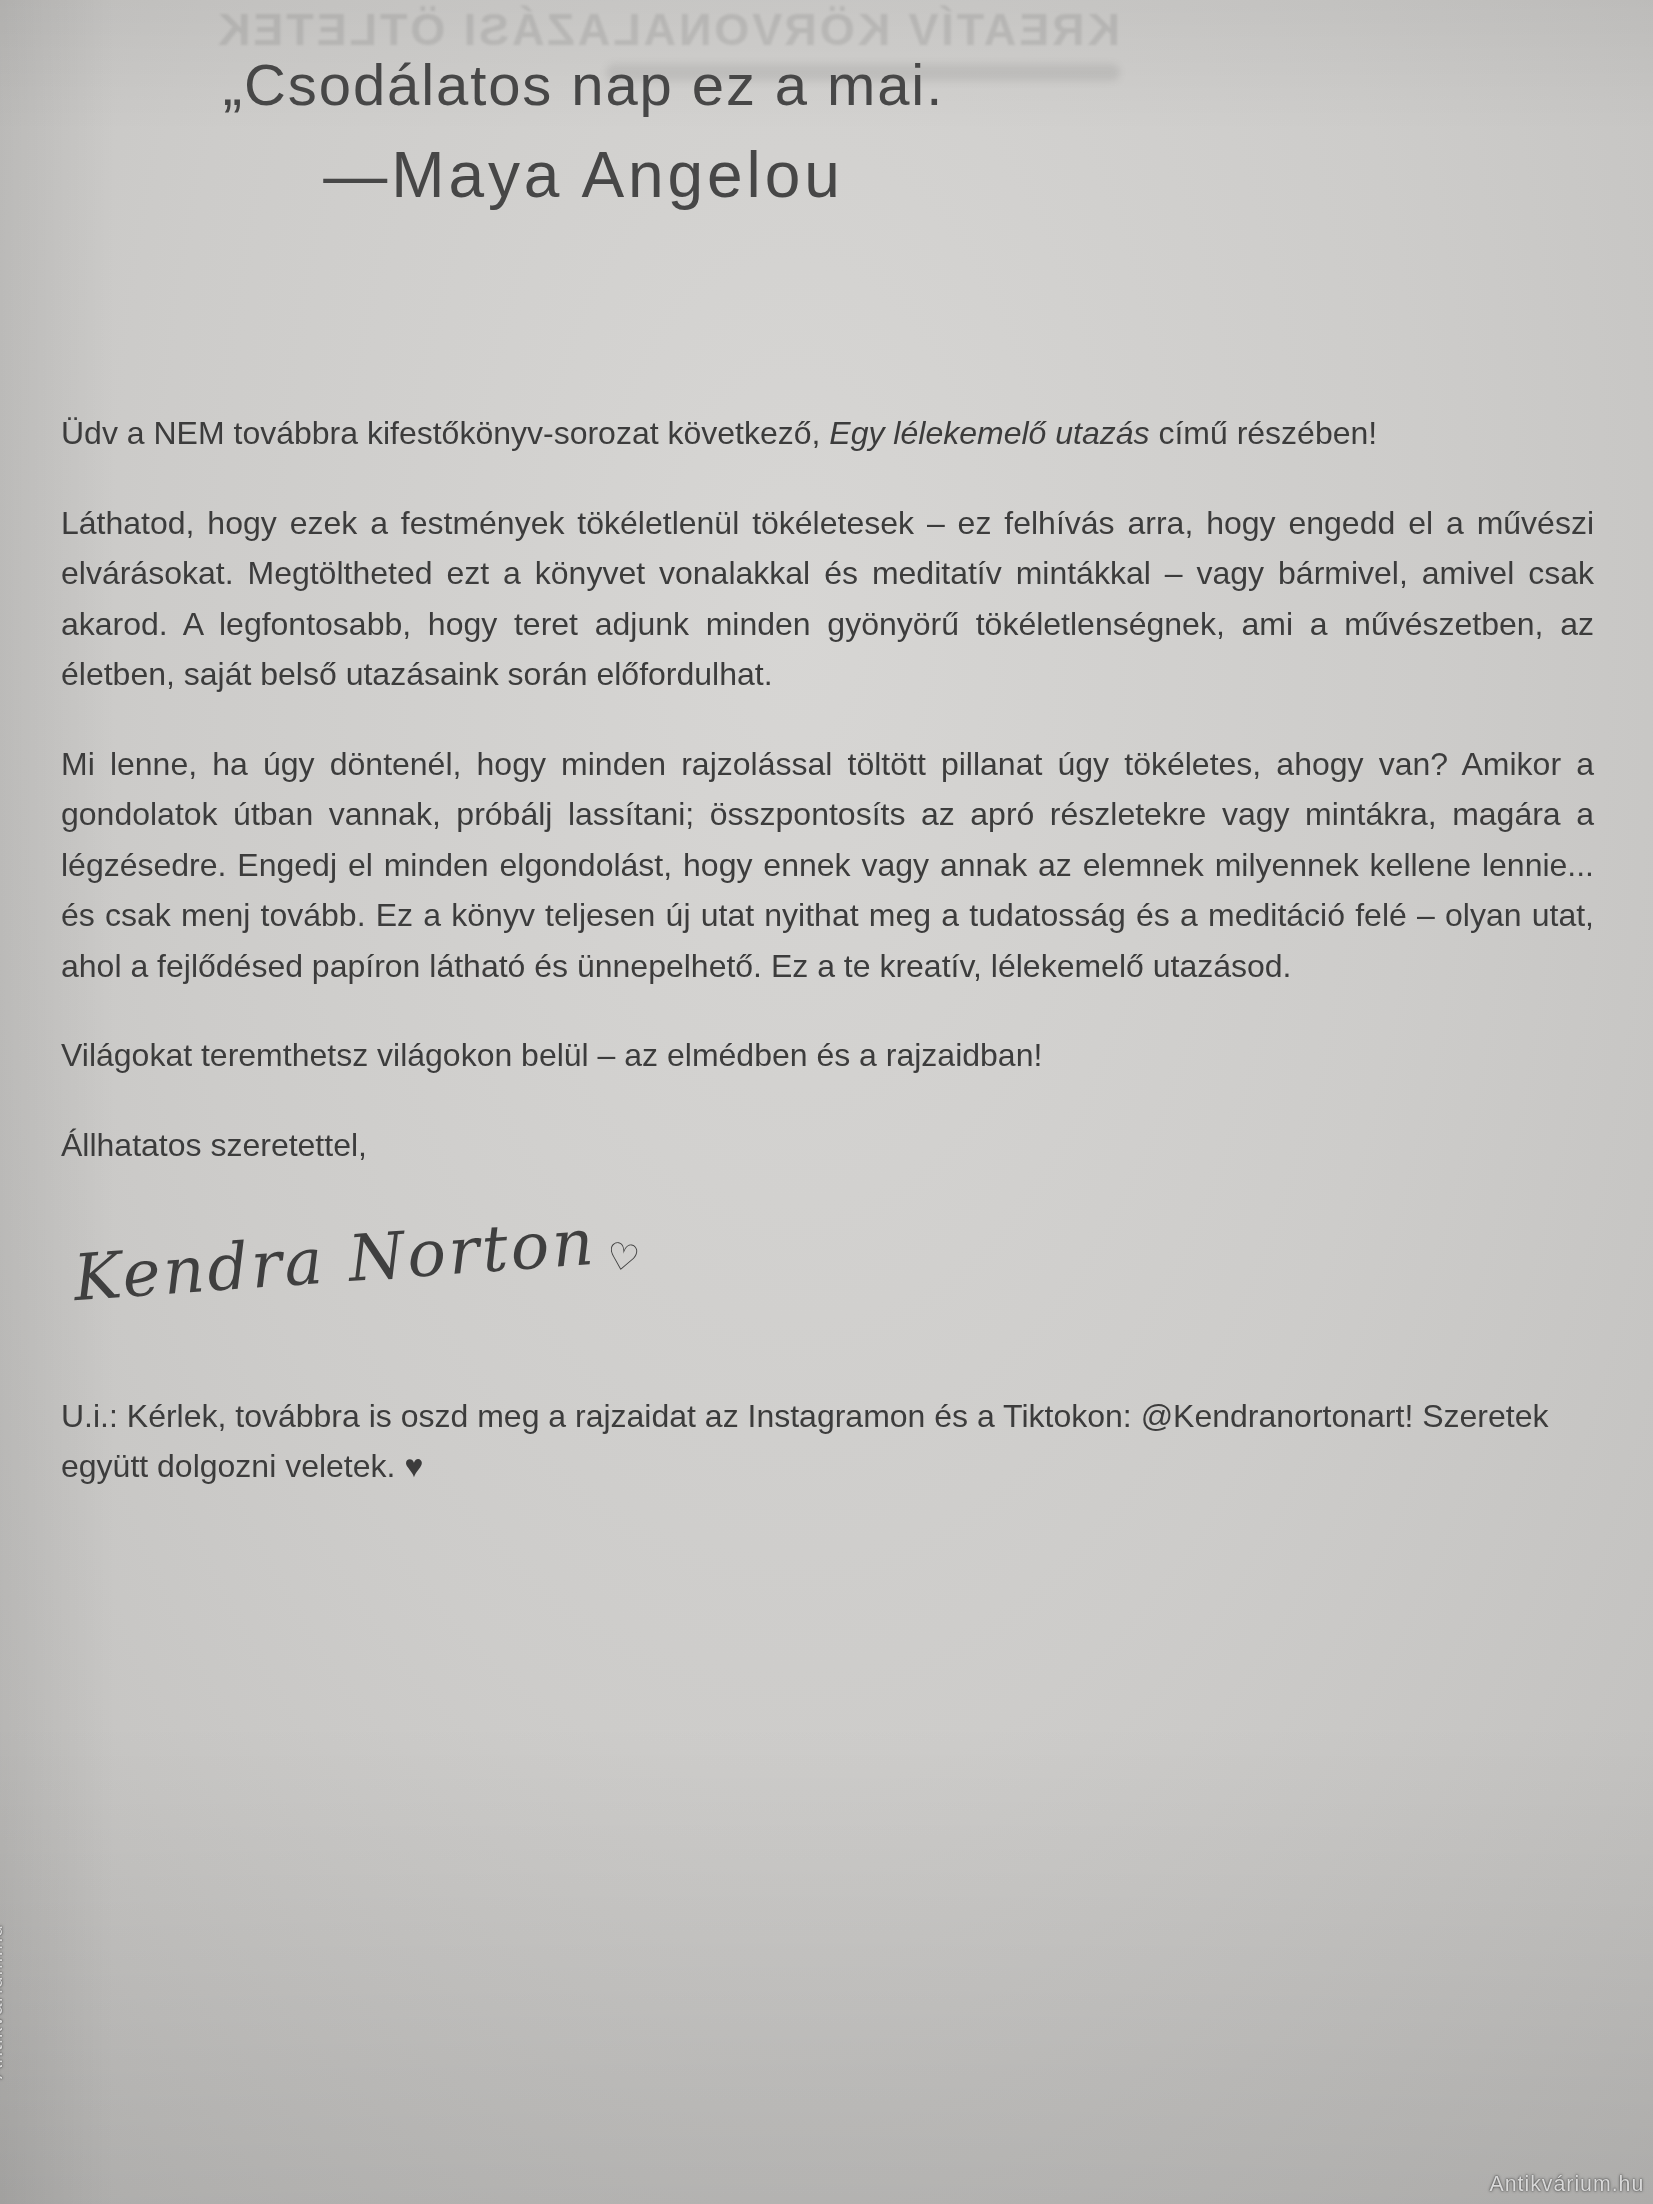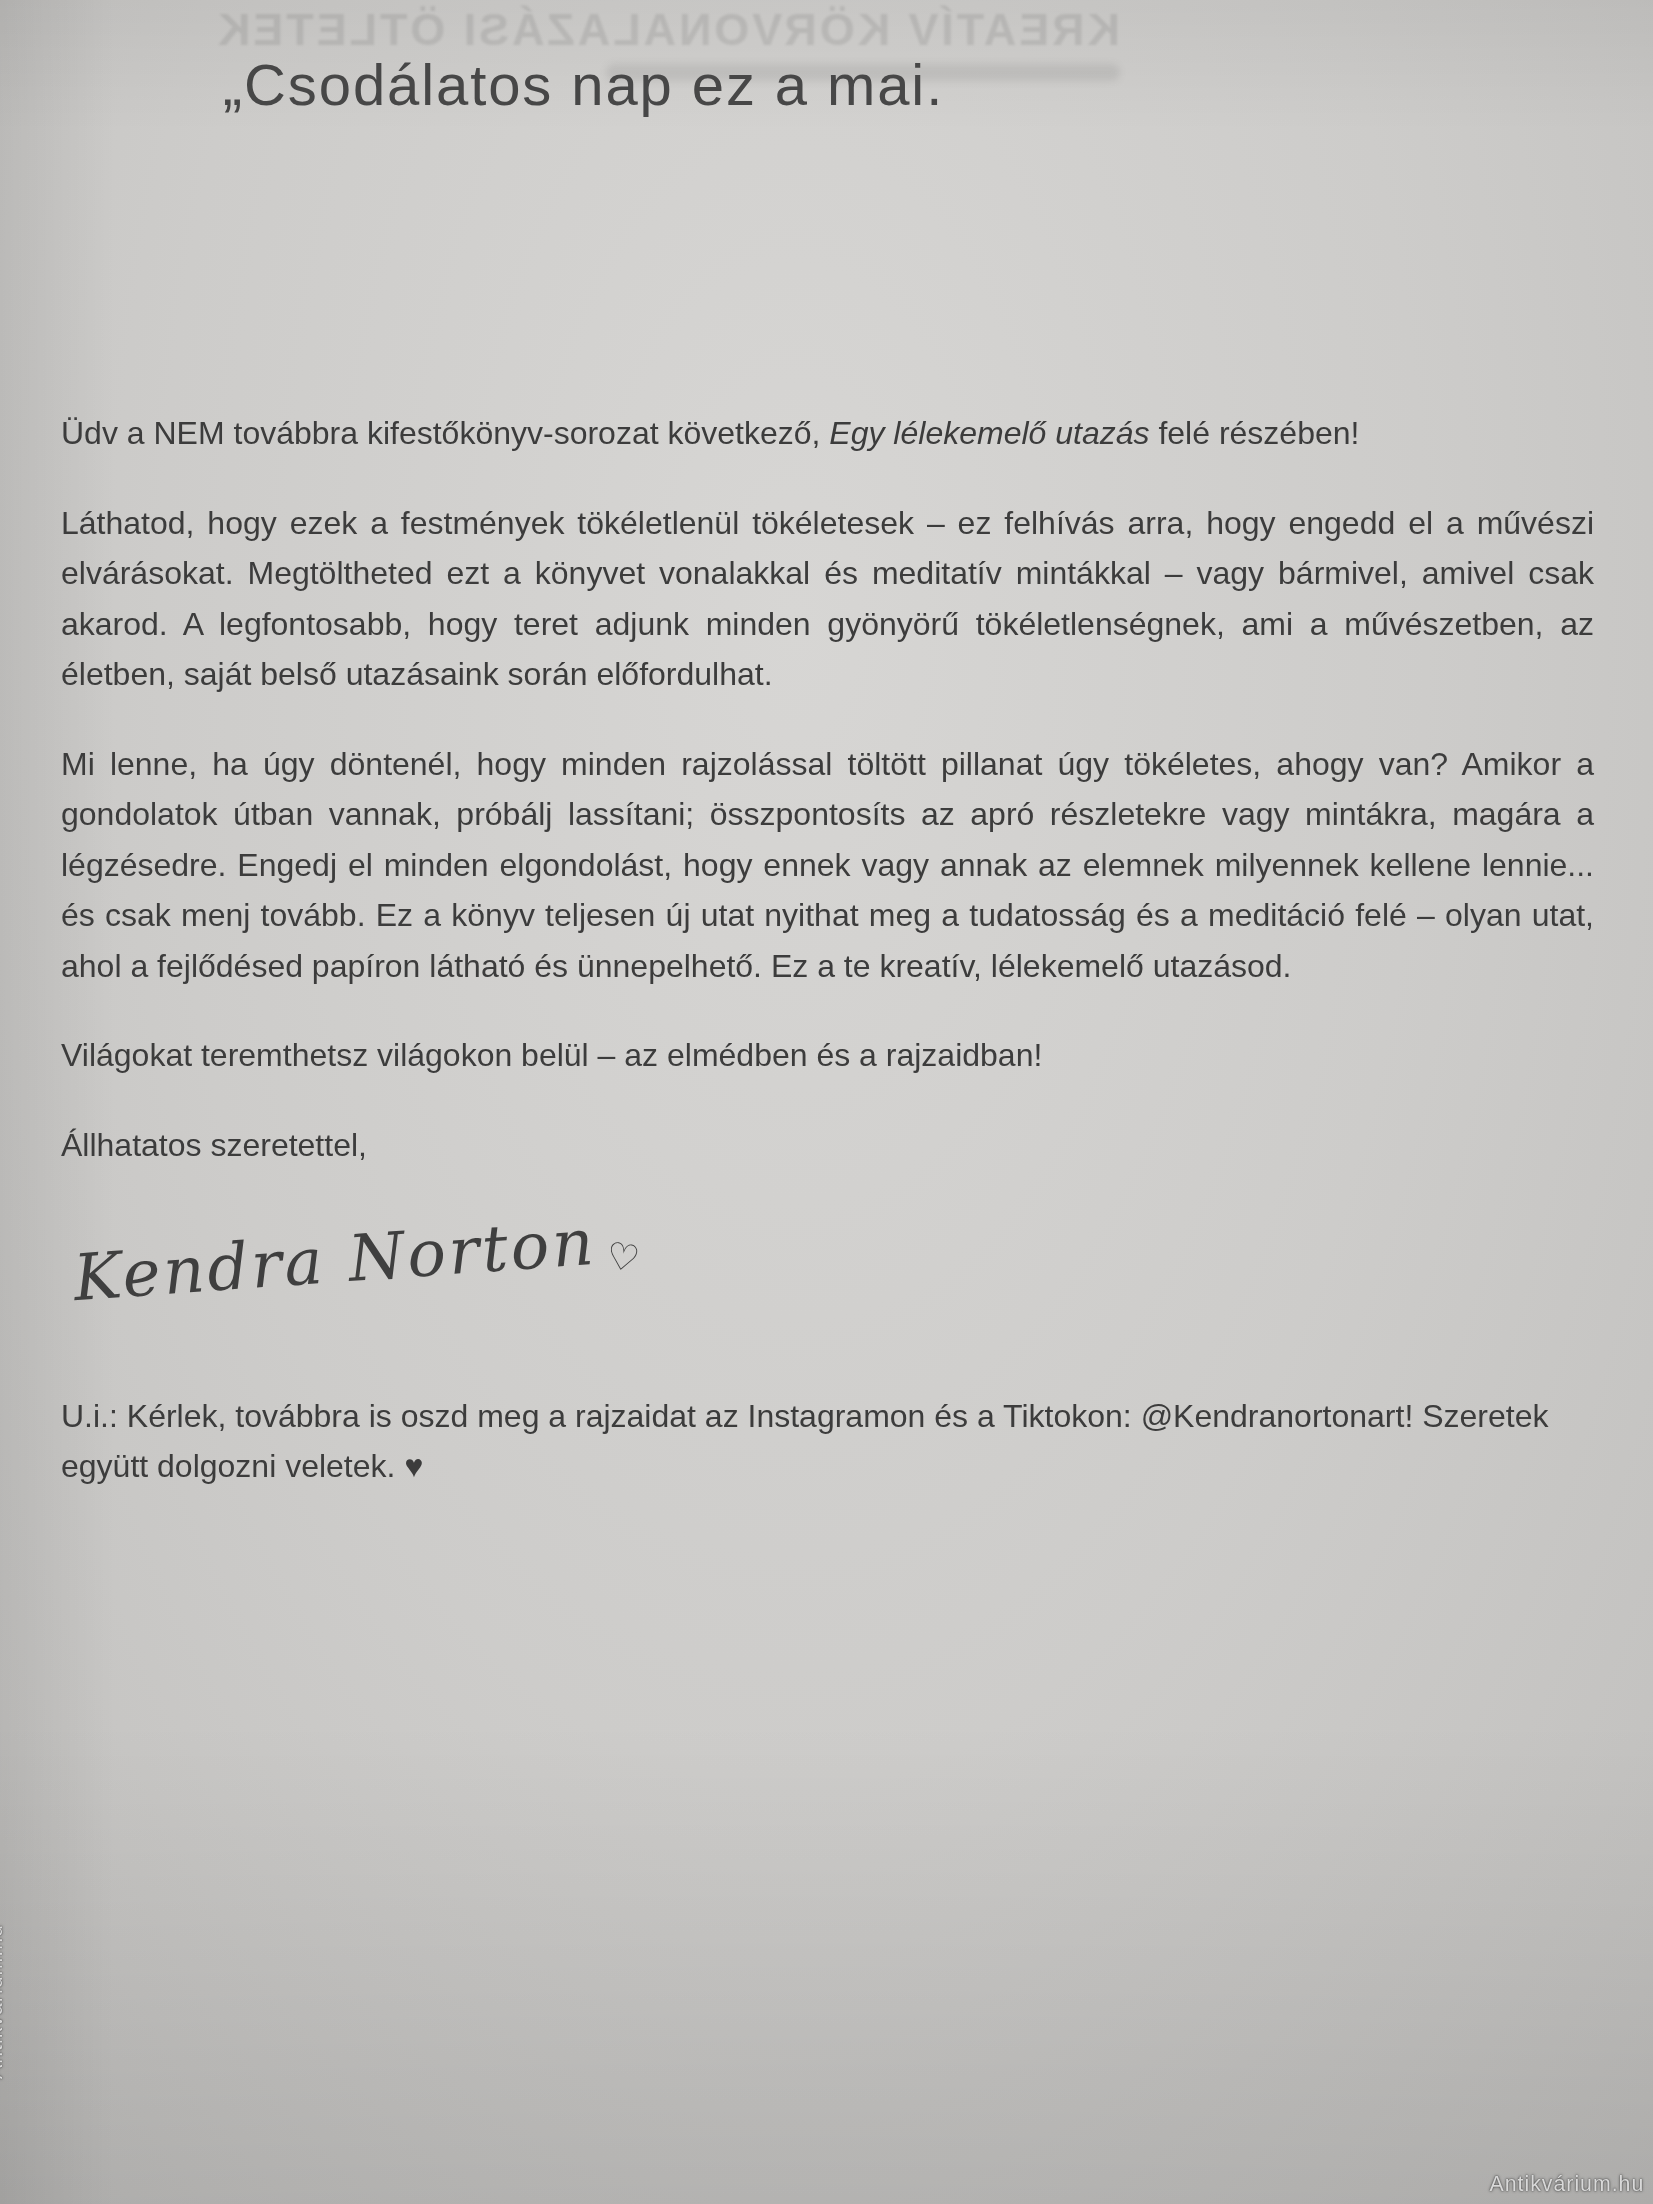--- a/index.html
+++ b/index.html
@@ -126,25 +126,26 @@
 
 <div class="page">
 
   <div class="showthrough">
     <div class="st-heading">KREATÍV KÖRVONALAZÁSI ÖTLETEK</div>
     <div class="st-subline"></div>
   </div>
 
   <div class="quote">
     <div class="quote-line">„Csodálatos nap ez a mai.</div>
+    <div class="quote-attribution">—Maya Angelou</div>
   </div>
 
   <div class="body-text">
 
-    <p><span>Üdv a NEM továbbra kifestőkönyv-sorozat következő, </span><em>Egy lélekemelő utazás</em><span> felé részében!</span></p>
+    <p><span>Üdv a NEM továbbra kifestőkönyv-sorozat következő, </span><em>Egy lélekemelő utazás</em><span> című részében!</span></p>
 
     <p class="just">Láthatod, hogy ezek a festmények tökéletlenül tökéletesek – ez felhívás arra, hogy engedd el a művészi elvárásokat. Megtöltheted ezt a könyvet vonalakkal és meditatív mintákkal – vagy bármivel, amivel csak akarod. A legfontosabb, hogy teret adjunk minden gyönyörű tökéletlenségnek, ami a művészetben, az életben, saját belső utazásaink során előfordulhat.</p>
 
     <p class="just">Mi lenne, ha úgy döntenél, hogy minden rajzolással töltött pillanat úgy tökéletes, ahogy van? Amikor a gondolatok útban vannak, próbálj lassítani; összpontosíts az apró részletekre vagy mintákra, magára a légzésedre. Engedj el minden elgondolást, hogy ennek vagy annak az elemnek milyennek kellene lennie... és csak menj tovább. Ez a könyv teljesen új utat nyithat meg a tudatosság és a meditáció felé – olyan utat, ahol a fejlődésed papíron látható és ünnepelhető. Ez a te kreatív, lélekemelő utazásod.</p>
 
     <p>Világokat teremthetsz világokon belül – az elmédben és a rajzaidban!</p>
 
     <p>Állhatatos szeretettel,</p>
 
     <div class="signature">

